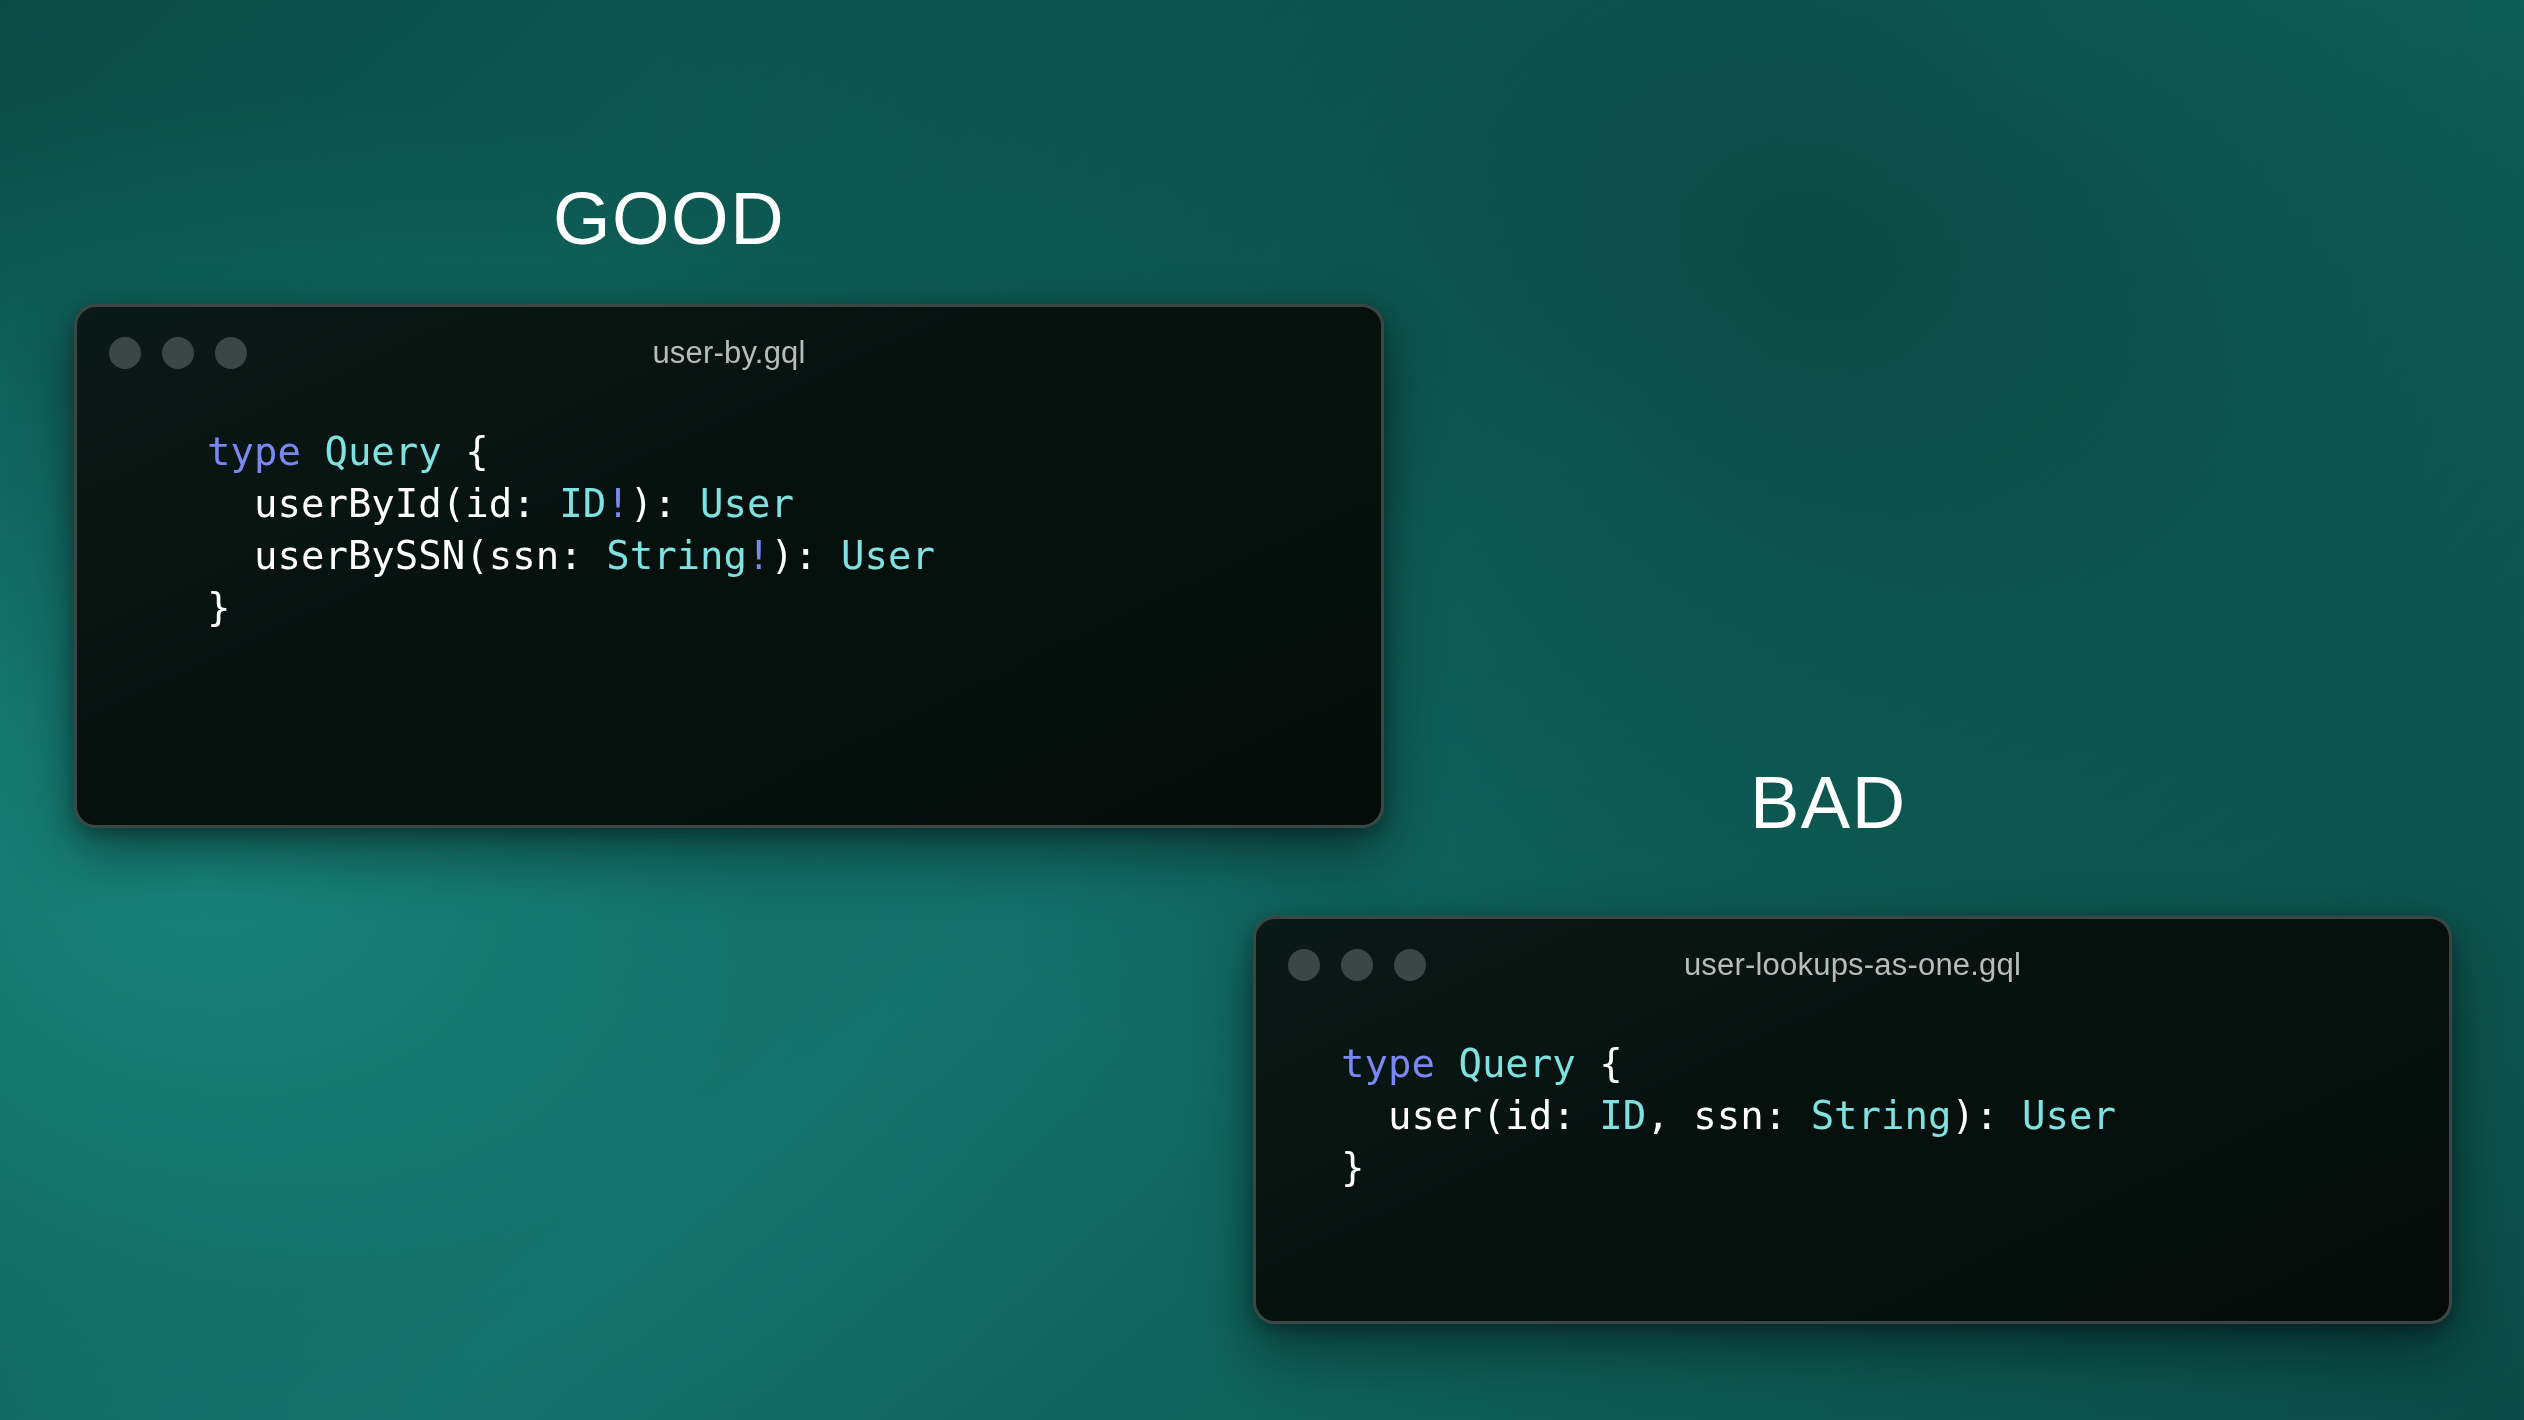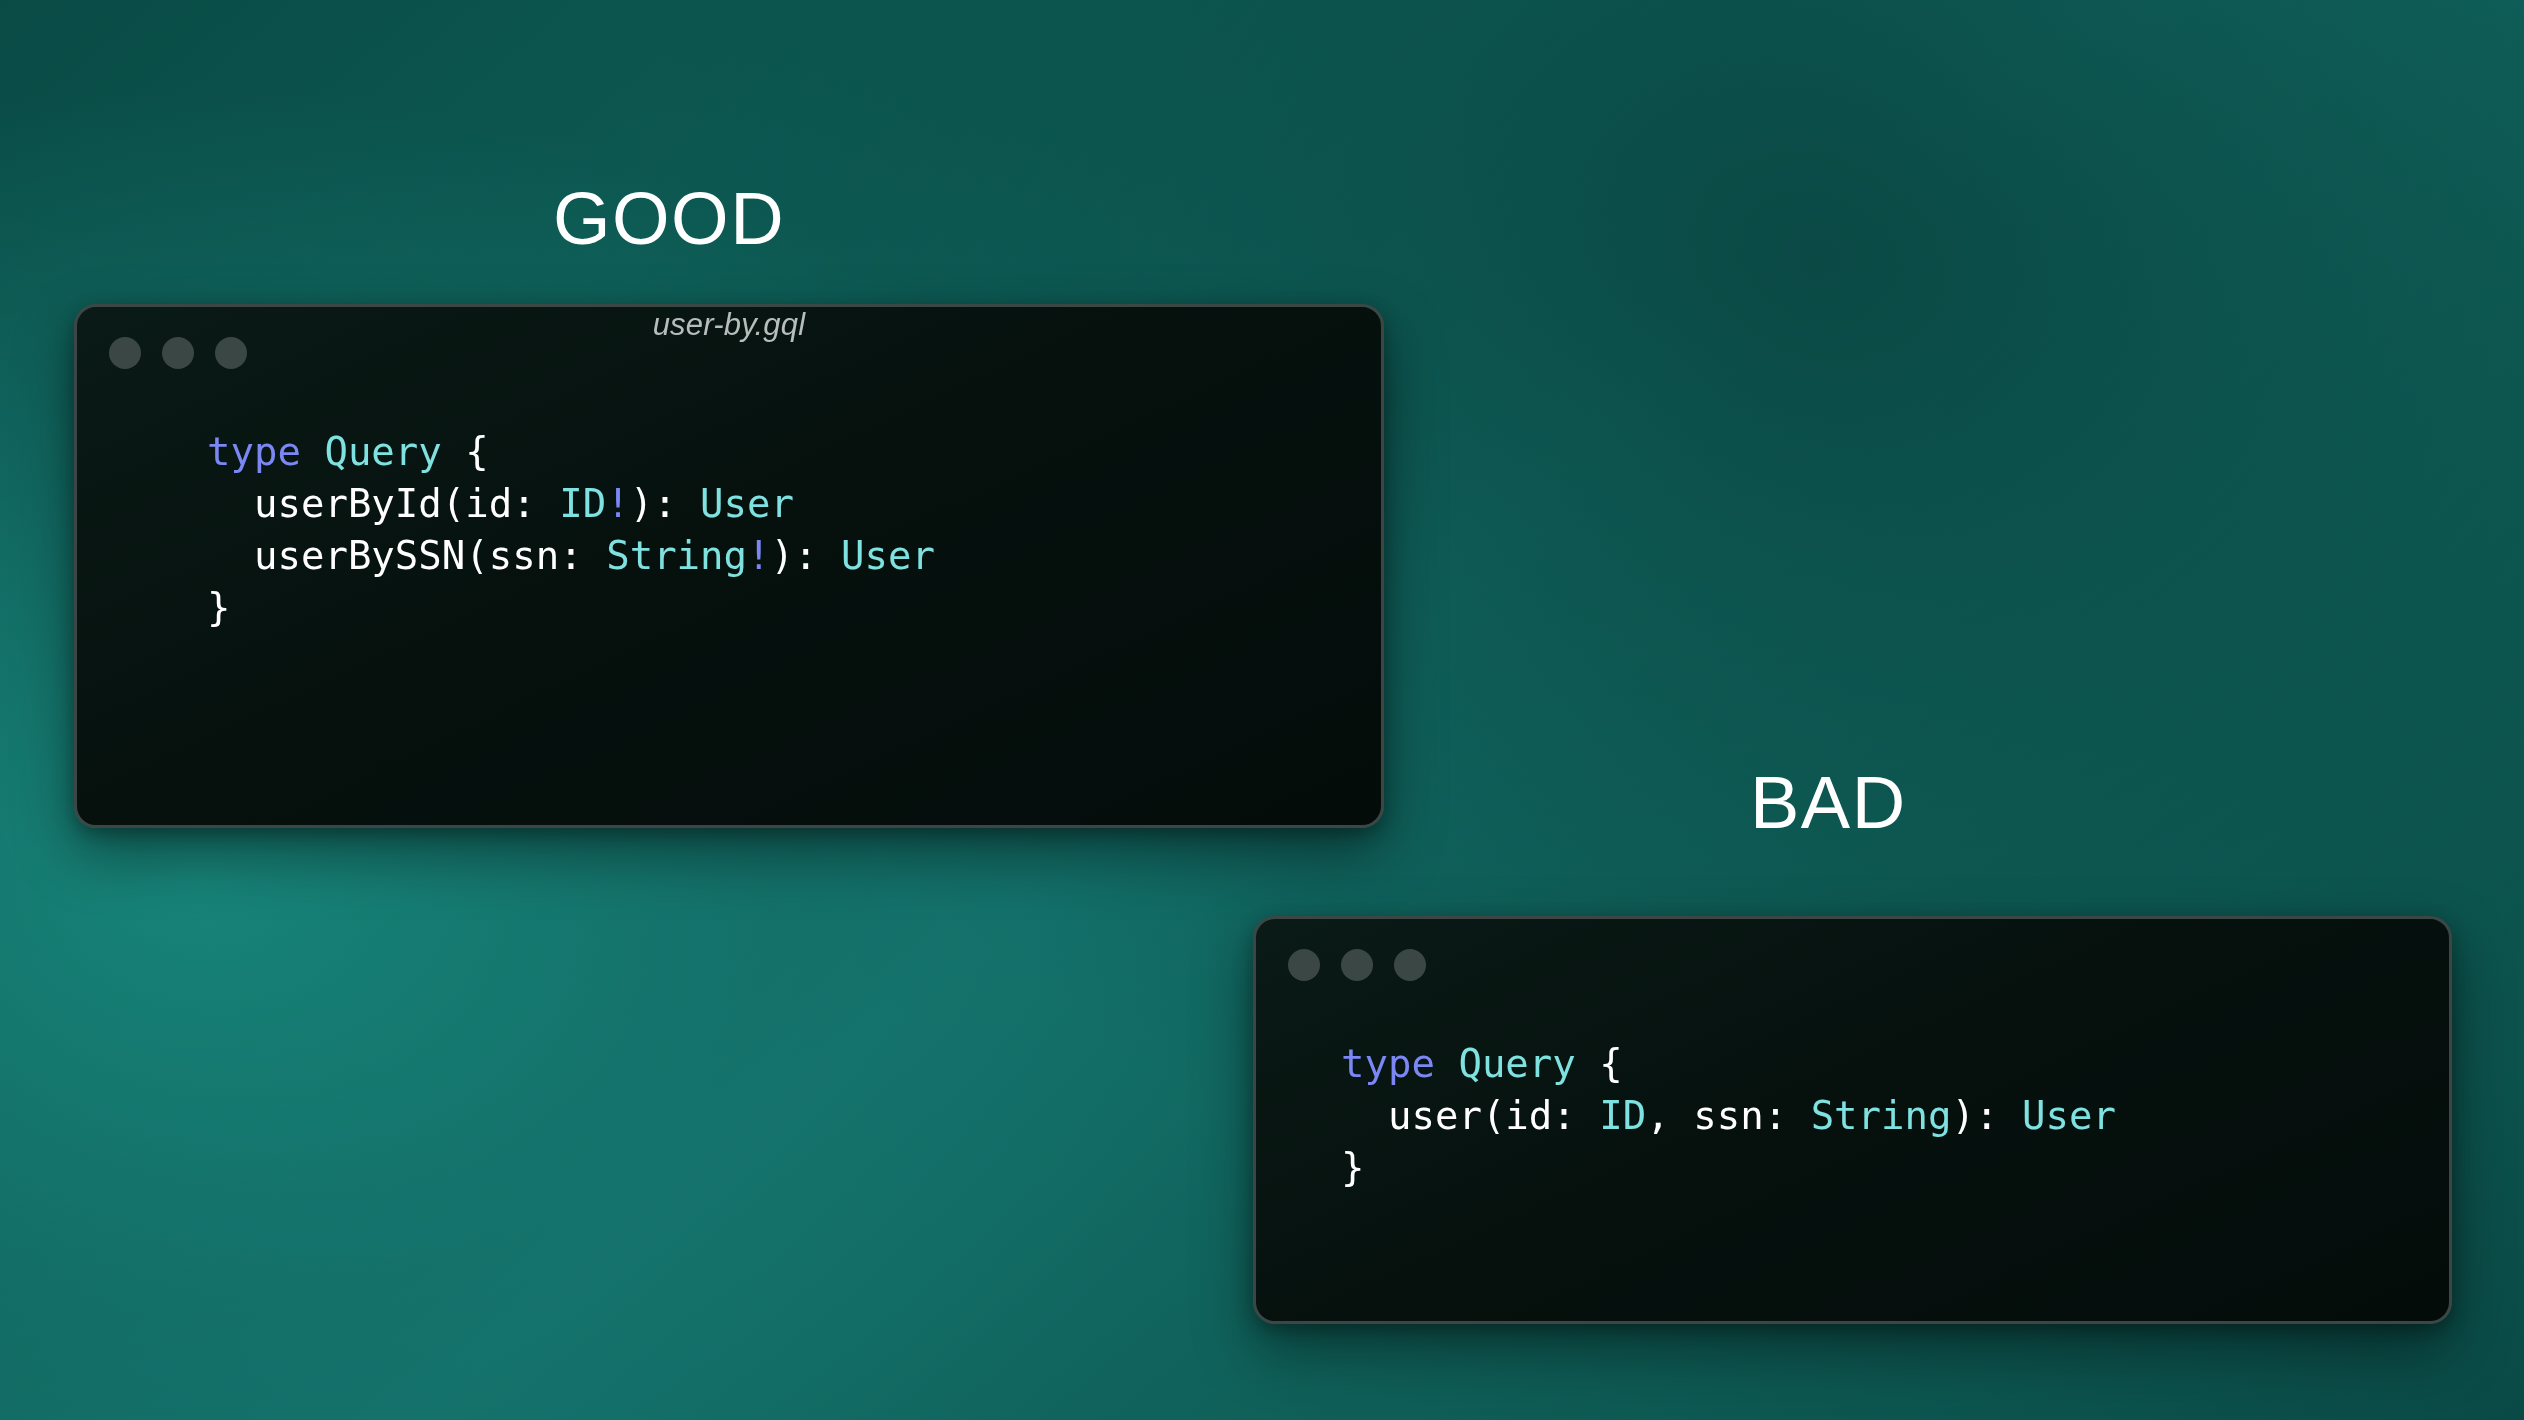--- a/index.html
+++ b/index.html
@@ -47,23 +47,23 @@
     box-sizing: border-box;
   }
 
   #window-good { left: 74px;   top: 304px; width: 1310px; height: 524px; }
   #window-bad  { left: 1253px; top: 916px; width: 1199px; height: 408px; }
 
   .titlebar {
     position: relative;
     height: 92px;
     display: flex;
+    align-items: center;
     padding-left: 32px;
     box-sizing: border-box;
-    font-style: italic;
   }
 
   .dots {
     display: flex;
     gap: 21px;
     align-items: center;
   }
   .dot {
     width: 32px;
     height: 32px;
@@ -125,17 +125,18 @@
 
   <div class="caption" id="caption-bad">BAD</div>
 
   <div class="window" id="window-bad">
     <div class="titlebar">
       <div class="dots">
         <span class="dot"></span>
         <span class="dot"></span>
         <span class="dot"></span>
       </div>
+      <div class="title-text">user-lookups-as-one.gql</div>
     </div>
     <div class="code"><span class="code-line"><span class="tok-kw">type</span><span class="tok-punct"> </span><span class="tok-type">Query</span><span class="tok-punct"> </span><span class="tok-punct">{</span></span><span class="code-line"><span class="tok-field">  user(id: </span><span class="tok-type">ID</span><span class="tok-field">, ssn: </span><span class="tok-type">String</span><span class="tok-punct">): </span><span class="tok-type">User</span></span><span class="code-line"><span class="tok-punct">}</span></span></div>
   </div>
 
 </div>
 
 </body></html>

